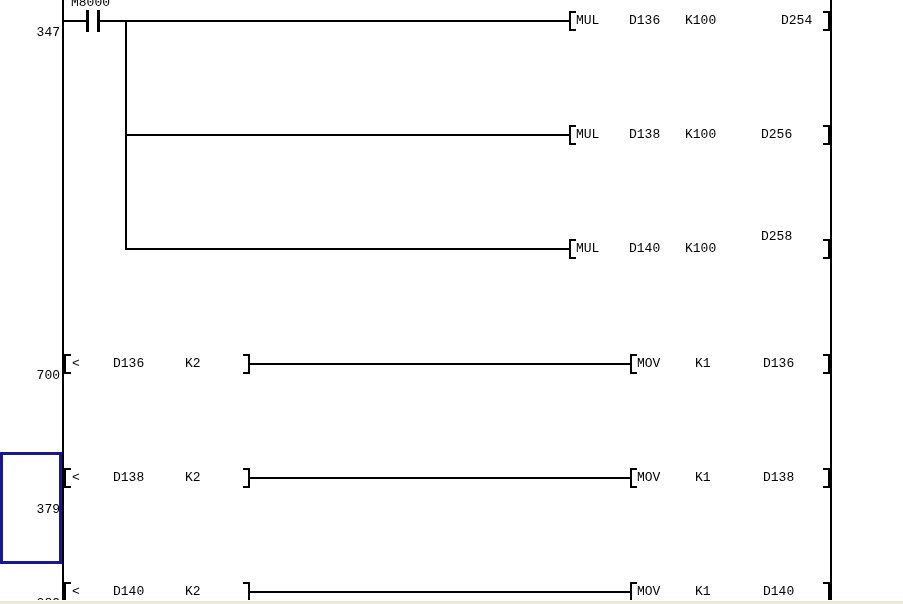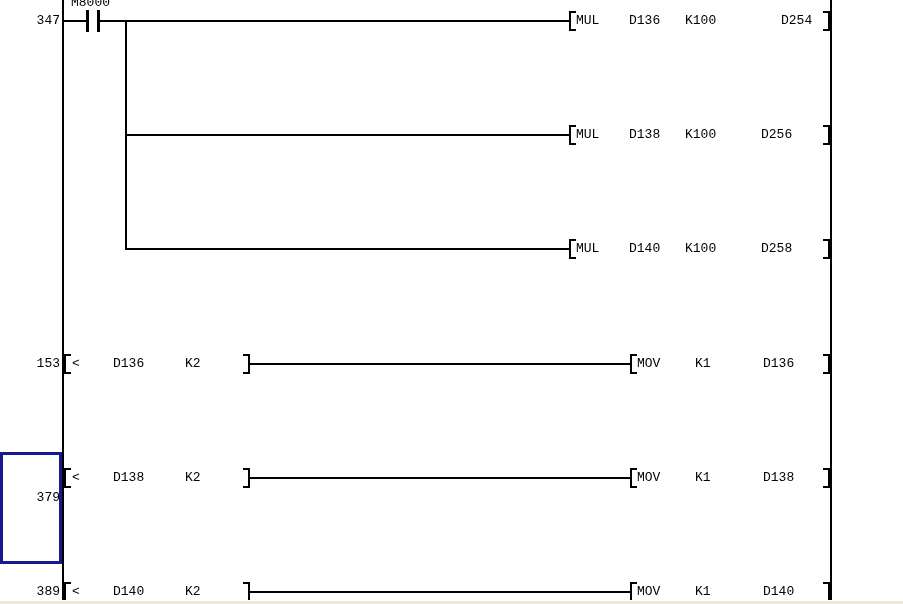--- a/index.html
+++ b/index.html
@@ -7,21 +7,21 @@
     position:relative;width:903px;height:604px;background:var(--bg,#fff);
     overflow:hidden;font-family:"Liberation Mono","DejaVu Sans Mono",monospace;
   }
   .wire-h{position:absolute;height:2px;background:var(--wire,#000);}
   .wire-v{position:absolute;width:2px;background:var(--wire,#000);}
   .bar{position:absolute;width:3px;height:22px;background:var(--wire,#000);}
   .lbr,.rbr{position:absolute;width:7px;height:20px;box-sizing:border-box;background:#fff;}
   .lbr{border:2px solid var(--wire,#000);border-right:none;}
   .rbr{border:2px solid var(--wire,#000);border-left:none;}
   .txt{position:absolute;font-size:13px;line-height:15px;color:#000;white-space:pre;}
-  .step{left:0;width:60px;text-align:right;}
+  .step{left:0;width:60px;text-align:right;margin-top:12px;}
   #cursor{position:absolute;left:0;top:452px;width:62px;height:112px;
     box-sizing:border-box;border:3px solid var(--sel,#181890);background:transparent;}
   #statusbar{position:absolute;left:0;top:600px;width:903px;height:4px;
     background:var(--statusbar,#ece9d8);border-top:1px solid #fff;box-sizing:content-box;}
 </style>
 </head>
 <body>
 
 <div id="screen">
 
@@ -50,24 +50,24 @@
   <div class="txt" style="left:576px;top:127px">MUL</div>
   <div class="txt" style="left:629px;top:127px">D138</div>
   <div class="txt" style="left:685px;top:127px">K100</div>
   <div class="txt" style="left:761px;top:127px">D256</div>
   <div class="rbr" style="left:823px;top:125px"></div>
 
   <div class="lbr" style="left:569px;top:239px"></div>
   <div class="txt" style="left:576px;top:241px">MUL</div>
   <div class="txt" style="left:629px;top:241px">D140</div>
   <div class="txt" style="left:685px;top:241px">K100</div>
-  <div class="txt" style="left:761px;top:241px">D258</div>
+  <div class="txt" style="left:761px;top:229px">D258</div>
   <div class="rbr" style="left:823px;top:239px"></div>
 
-  <div class="txt step" style="top:356px">153</div>
+  <div class="txt step" style="top:356px">700</div>
   <div class="lbr" style="left:64px;top:354px"></div>
   <div class="txt" style="left:72px;top:356px">&lt;</div>
   <div class="txt" style="left:113px;top:356px">D136</div>
   <div class="txt" style="left:185px;top:356px">K2</div>
   <div class="rbr" style="left:243px;top:354px"></div>
   <div class="wire-h" style="left:250px;top:363px;width:380px"></div>
   <div class="lbr" style="left:630px;top:354px"></div>
   <div class="txt" style="left:637px;top:356px">MOV</div>
   <div class="txt" style="left:695px;top:356px">K1</div>
   <div class="txt" style="left:763px;top:356px">D136</div>

